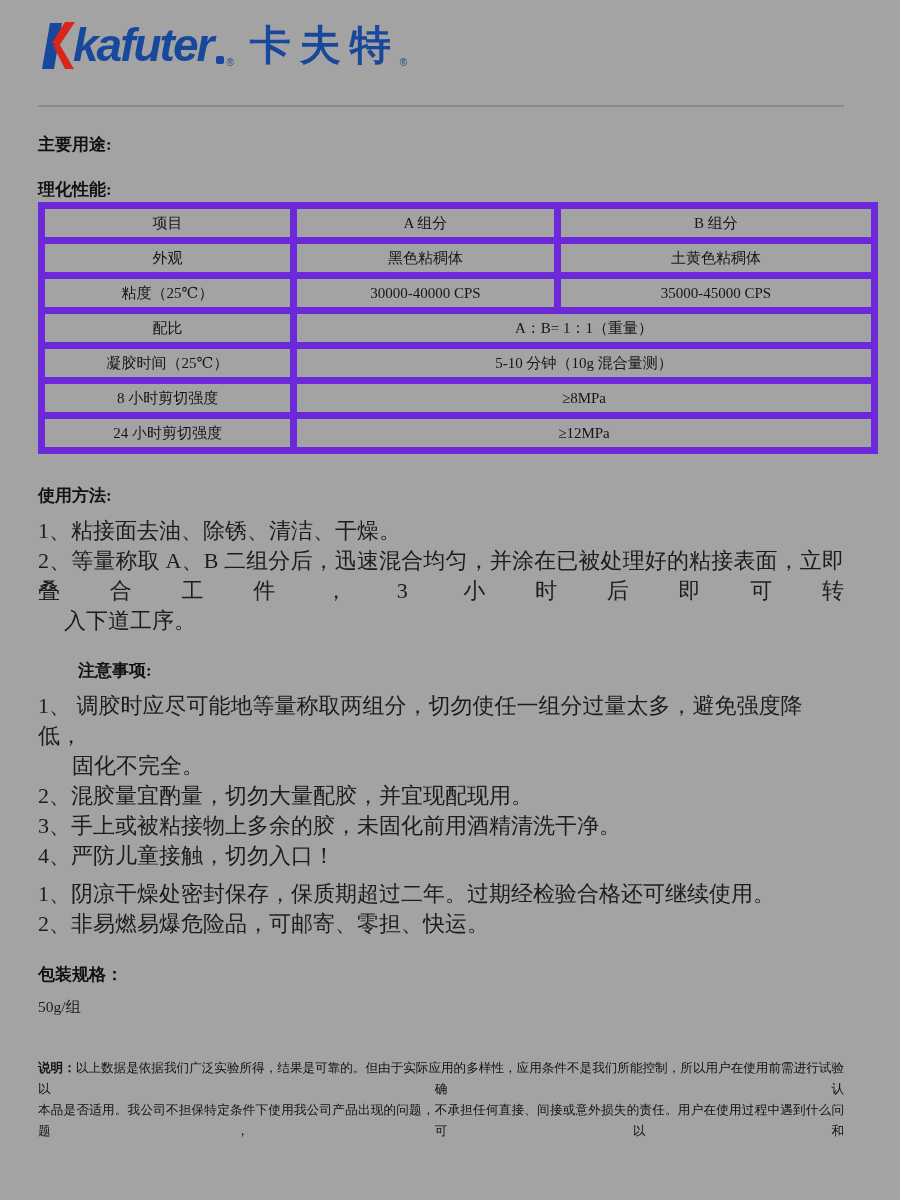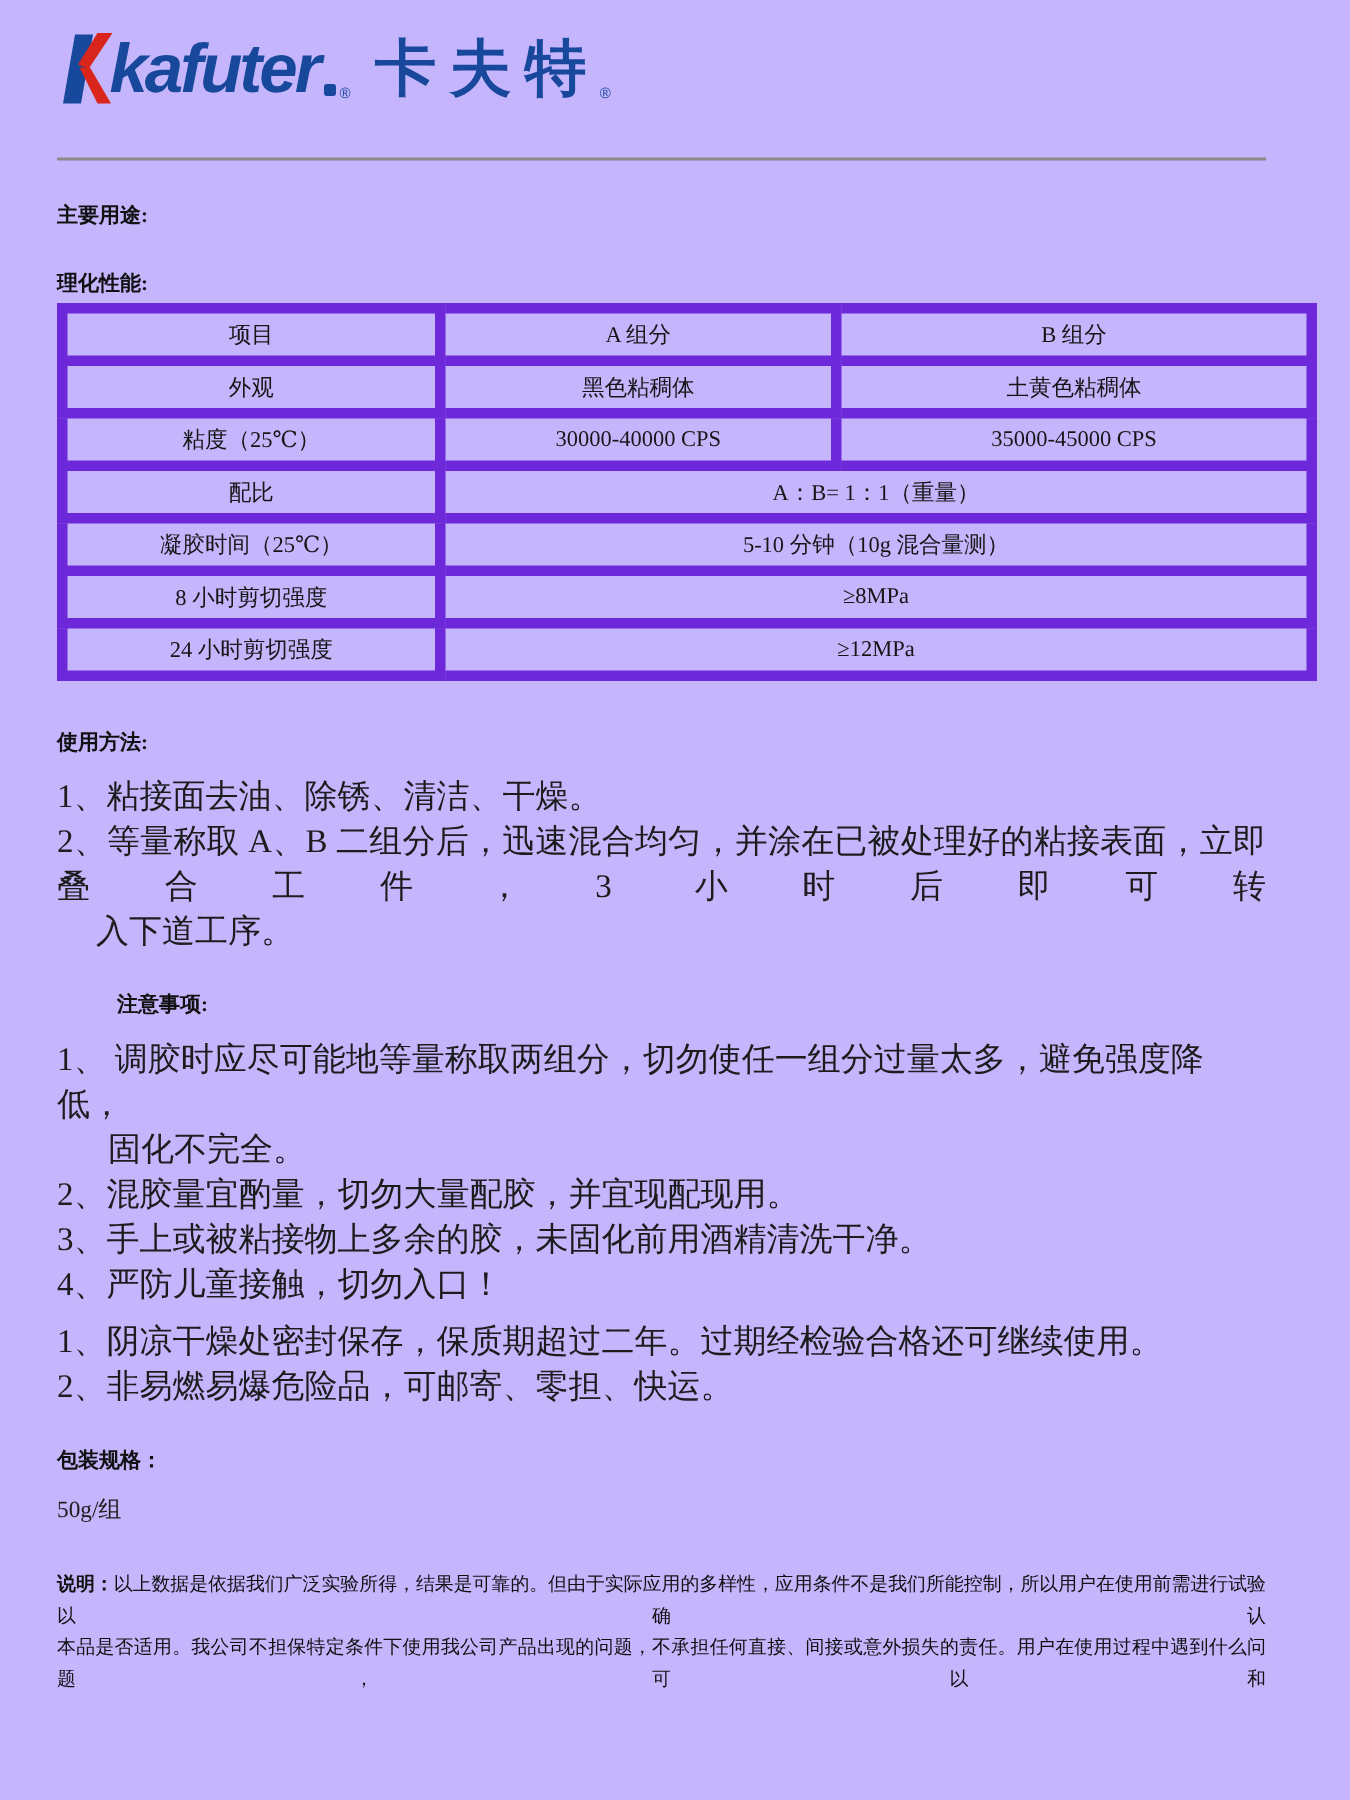--- a/index.html
+++ b/index.html
@@ -1,20 +1,20 @@
 <!DOCTYPE html>
 <html><head>
 <meta charset="utf-8">
 <style>
   html,body{margin:0;padding:0;background:#ffffff;}
   .page{
     position:relative;
     width:900px;height:1200px;
     margin:0 auto;
-    background:#c4b5fd;
+    background:#a3a3a3;
     box-sizing:border-box;
     padding:0 56px 0 38px;
     font-family:"Liberation Serif","DejaVu Serif",serif;
     color:#1c1c1c;
     overflow:hidden;
   }
   
   .logo-row{
     margin-top:16px;height:58px;
     display:flex;align-items:center;
@@ -35,21 +35,21 @@
     font-size:10px;color:#17489b;
     align-self:flex-end;margin-bottom:6px;
   }
   .brand-cn{
     font-family:Liberation Sans, sans-serif;
     font-weight:bold;font-size:41px;color:#17489b;
     letter-spacing:9px;margin-left:16px;
   }
   .hrule{margin-top:31px;border-top:2px solid #8a8a8a;height:0;}
   
-  .h{font-size:14px;font-weight:bold;line-height:24px;color:#111;}
+  .h{font-size:17px;font-weight:bold;line-height:24px;color:#111;}
   .h-mainuses{margin-top:26px;}
   .h-props{margin-top:21px;}
   .h-usage{margin-top:30px;}
   .h-notes{margin-top:23px;margin-left:40px;}
   .h-storage{margin-top:24px;}
   .h-pack{margin-top:24px;}
   .para{margin-top:6px;font-size:16.5px;line-height:30px;}
   .pline{text-align:justify;text-align-last:justify;}
   .pline.last{text-align:justify;text-align-last:auto;}
   .lead-bold{font-weight:bold;}
@@ -65,21 +65,21 @@
   }
   .props-table td{
     border:7px solid #6d28d9;
     height:28px;padding:0 4px;
     text-align:center;vertical-align:middle;
     overflow:hidden;white-space:nowrap;
   }
   .c1{width:237px;}.c2{width:249px;}.c3{width:302px;}
   
   .pack-value{margin-top:9px;font-size:15.5px;line-height:22px;}
-  .footer{margin-top:28px;font-size:12.6px;line-height:21px;color:#101010;}
+  .footer{margin-top:40px;font-size:12.6px;line-height:21px;color:#101010;}
   .fline{text-align:justify;text-align-last:justify;}
   .flabel{font-weight:bold;}
 </style>
 </head>
 <body>
 
 <div class="page">
 
   <div class="logo-row">
     <svg class="logo-k" width="40" height="52" viewBox="0 0 40 52">

